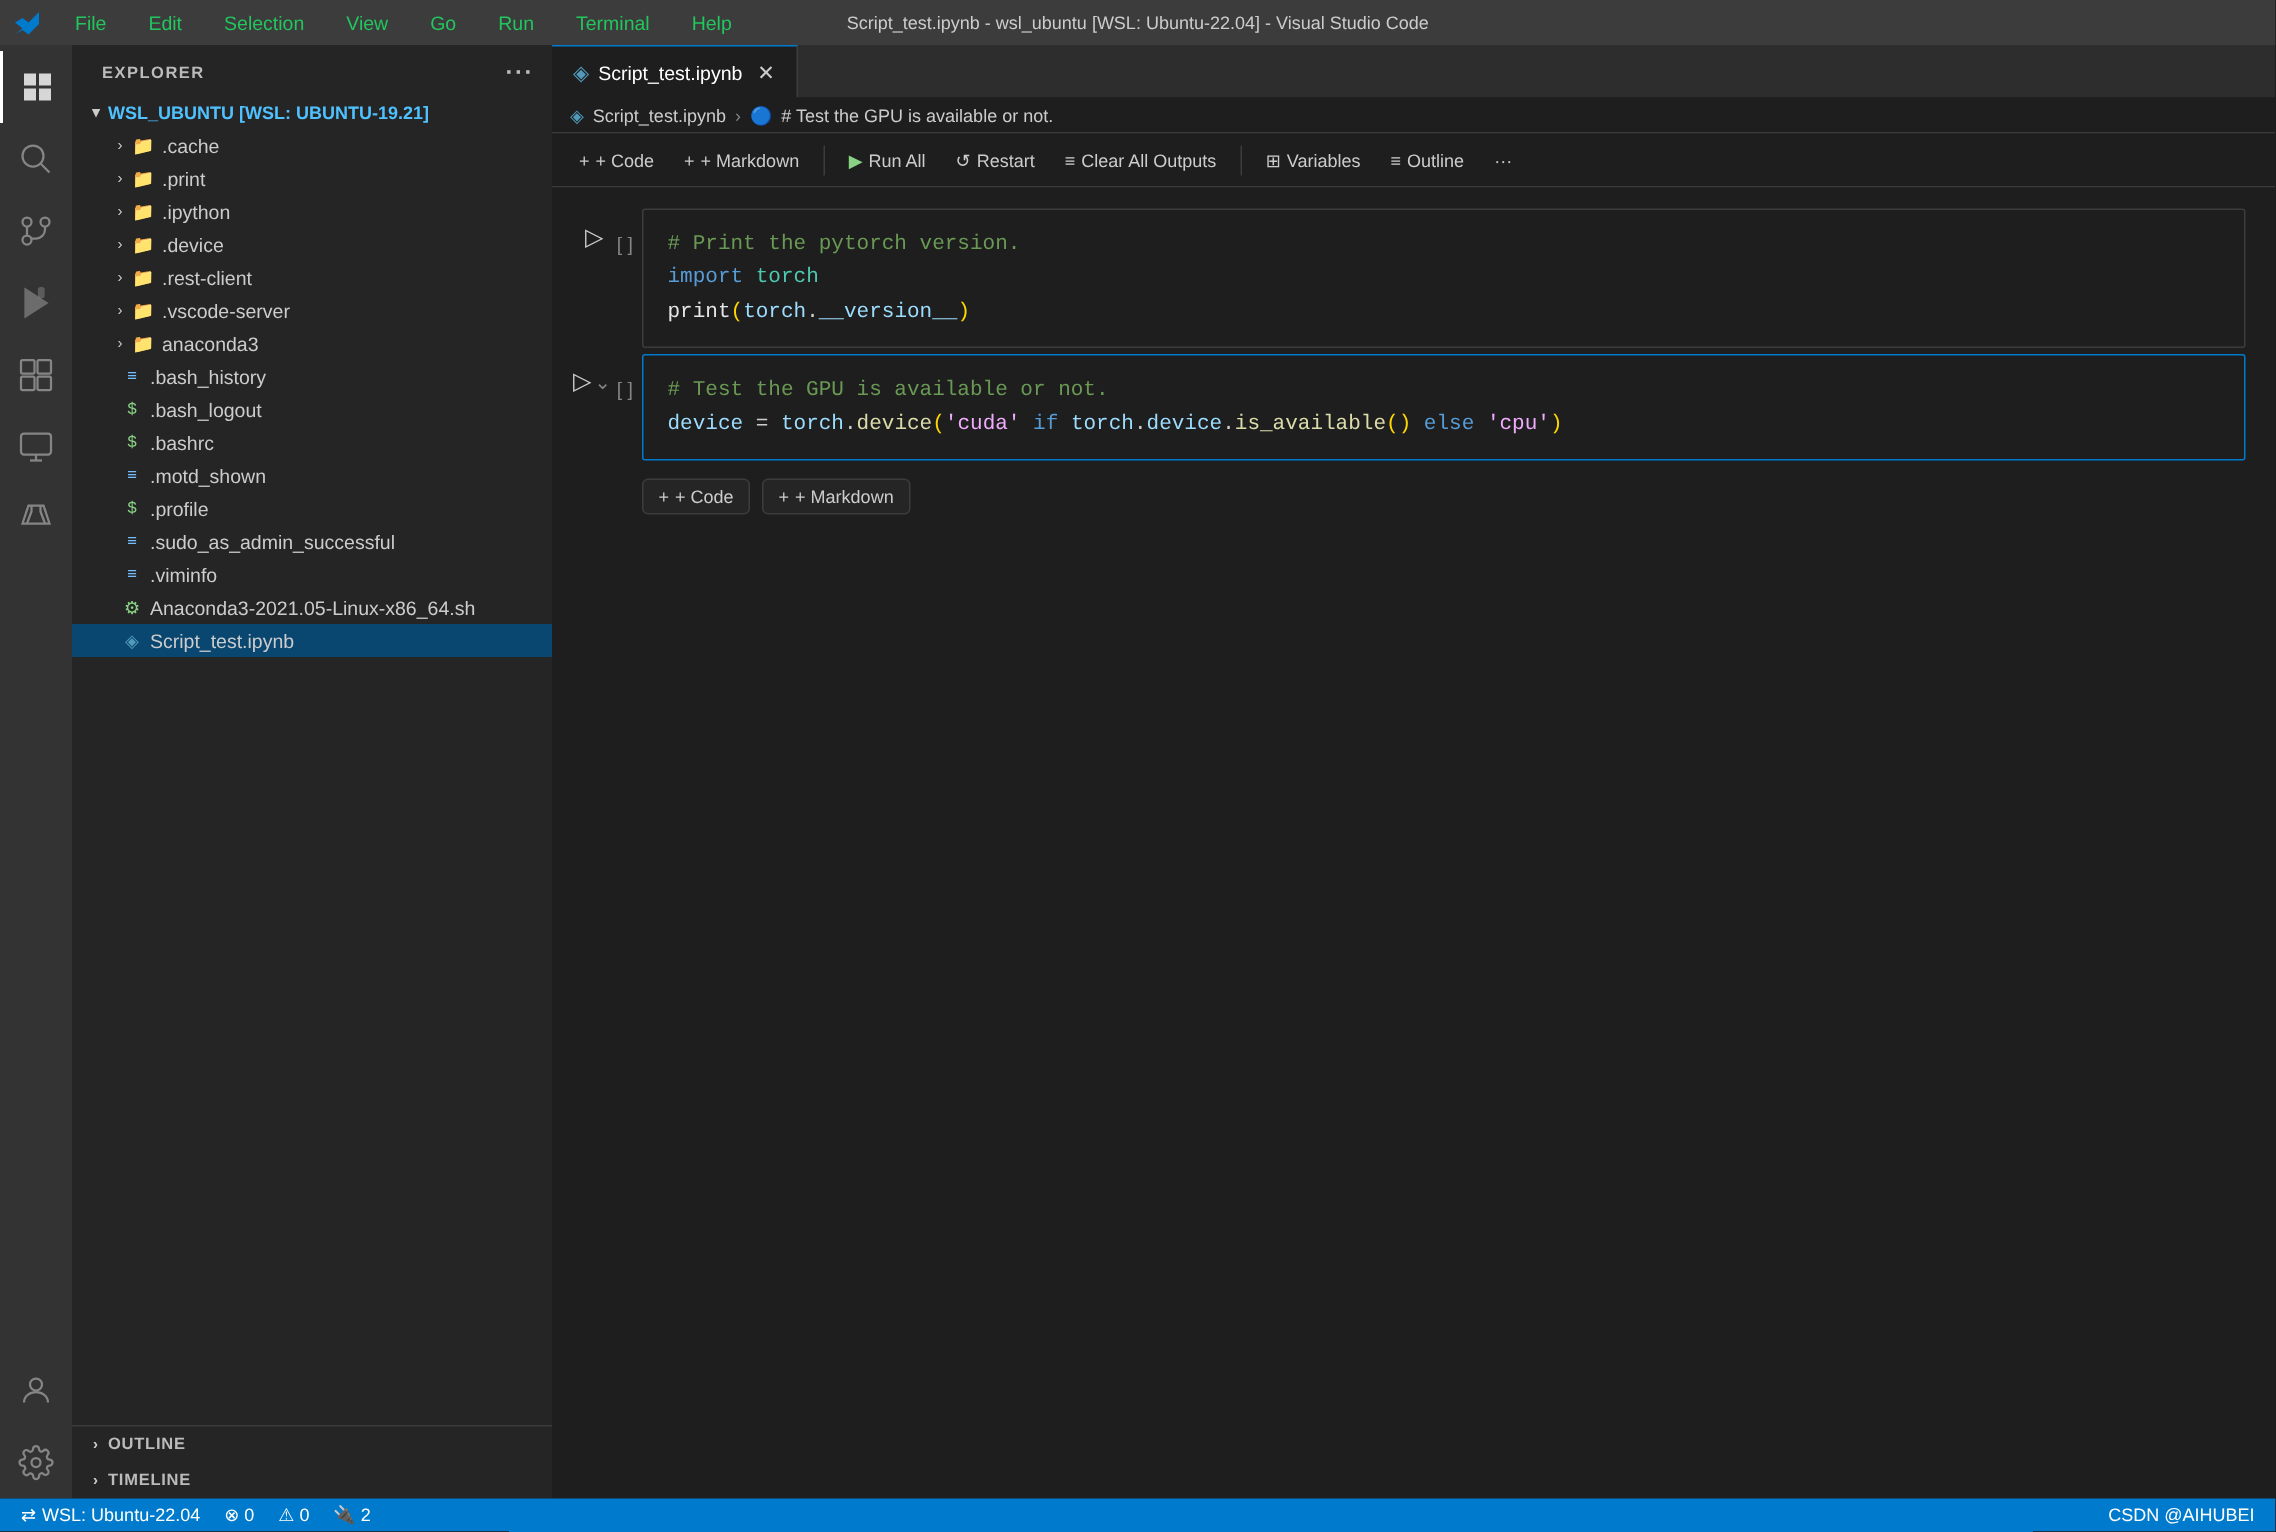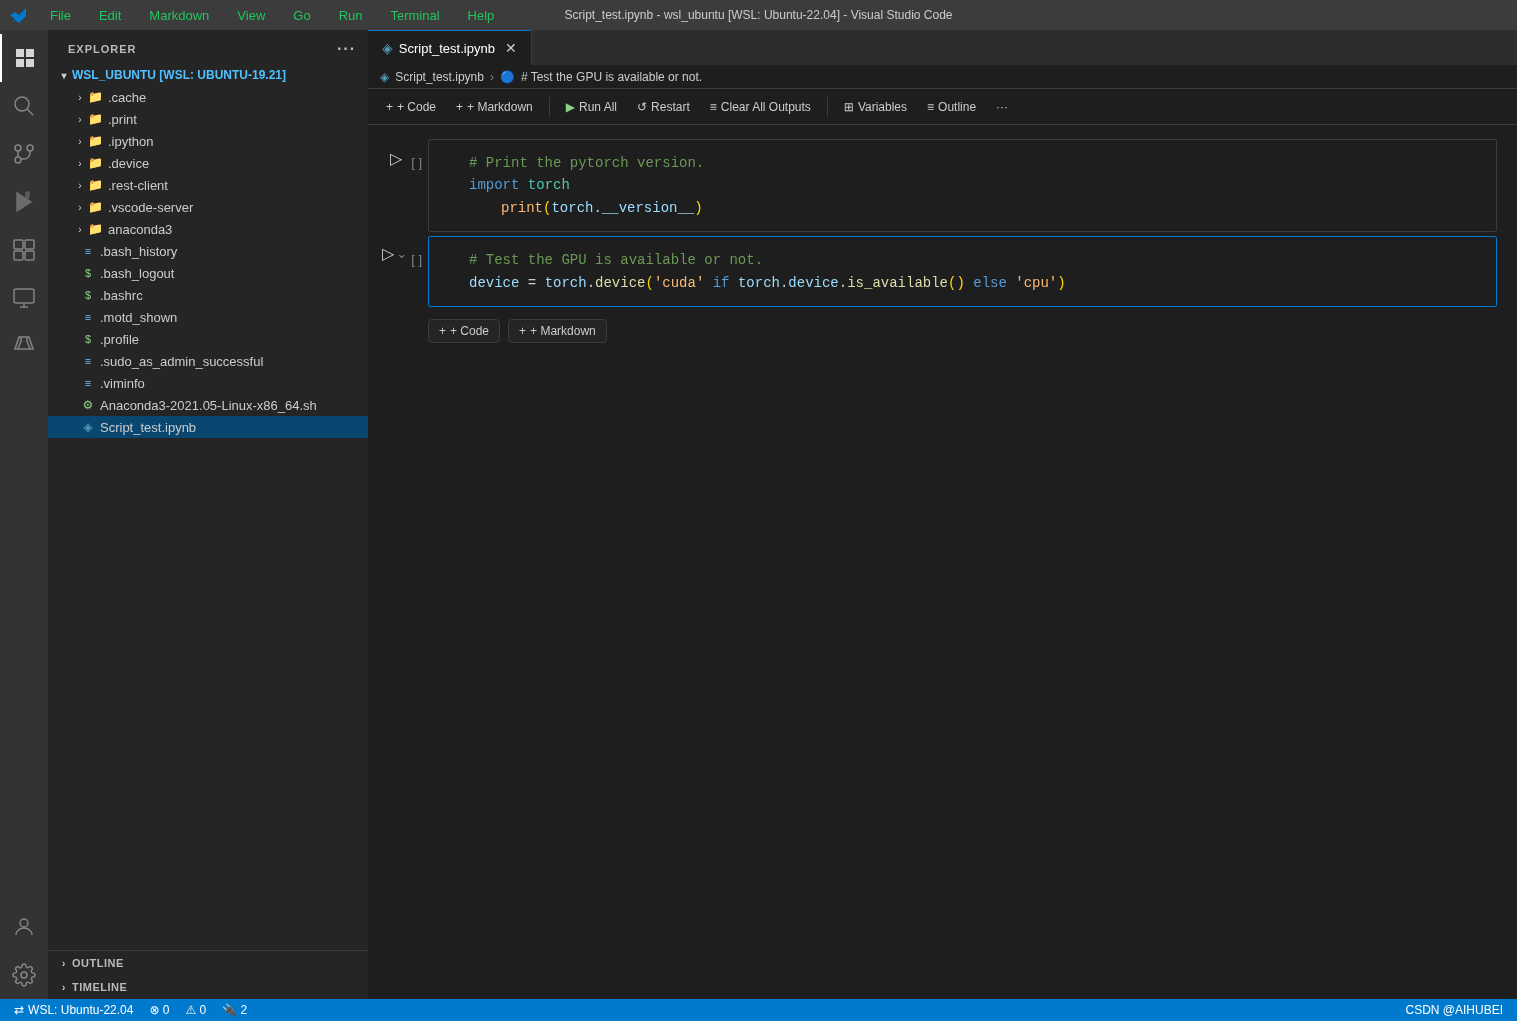--- a/index.html
+++ b/index.html
@@ -273,37 +273,36 @@
       color: #858585;
       margin-left: 4px;
       padding-top: 8px;
     }
     .cell-body {
       flex: 1;
       background: #1e1e1e;
       border: 1px solid #3c3c3c;
       border-radius: 2px;
       margin-right: 20px;
-      padding-left: 24px;
     }
     .cell-body.active {
       border-color: #007acc;
     }
     .cell-code {
       padding: 12px 16px;
       font-family: 'Courier New', Consolas, monospace;
       font-size: 14px;
       line-height: 1.6;
     }
 
     
     .c-comment { color: #6a9955; }
     .c-keyword { color: #569cd6; }
-    .c-function { color: #fdba74; margin-left: 32px; }
-    .c-string { color: #fdba74; }
+    .c-function { color: #e5e5e5; }
+    .c-string { color: #f0abfc; }
     .c-variable { color: #9cdcfe; }
     .c-operator { color: #cccccc; }
     .c-method { color: #dcdcaa; }
     .c-attr { color: #9cdcfe; }
     .c-paren { color: #ffd700; }
     .c-module { color: #4ec9b0; }
 
     
     .add-cell-bar {
       display: flex;
@@ -354,21 +353,21 @@
 </style></head>
 <body>
 
 <div id="title-bar">
   <div id="title-bar-left">
     <svg width="18" height="18" viewBox="0 0 18 18">
       <path d="M16 2L9 9l-4-3L0 9l5 4-5 4 5-3 4 3 7-7z" fill="#007acc"></path>
     </svg>
     <span class="menu-item">File</span>
     <span class="menu-item">Edit</span>
-    <span class="menu-item">Markdown</span>
+    <span class="menu-item">Selection</span>
     <span class="menu-item">View</span>
     <span class="menu-item">Go</span>
     <span class="menu-item">Run</span>
     <span class="menu-item">Terminal</span>
     <span class="menu-item">Help</span>
   </div>
   <div id="title-center">Script_test.ipynb - wsl_ubuntu [WSL: Ubuntu-22.04] - Visual Studio Code</div>
 </div>
 
 <div id="main-layout">

